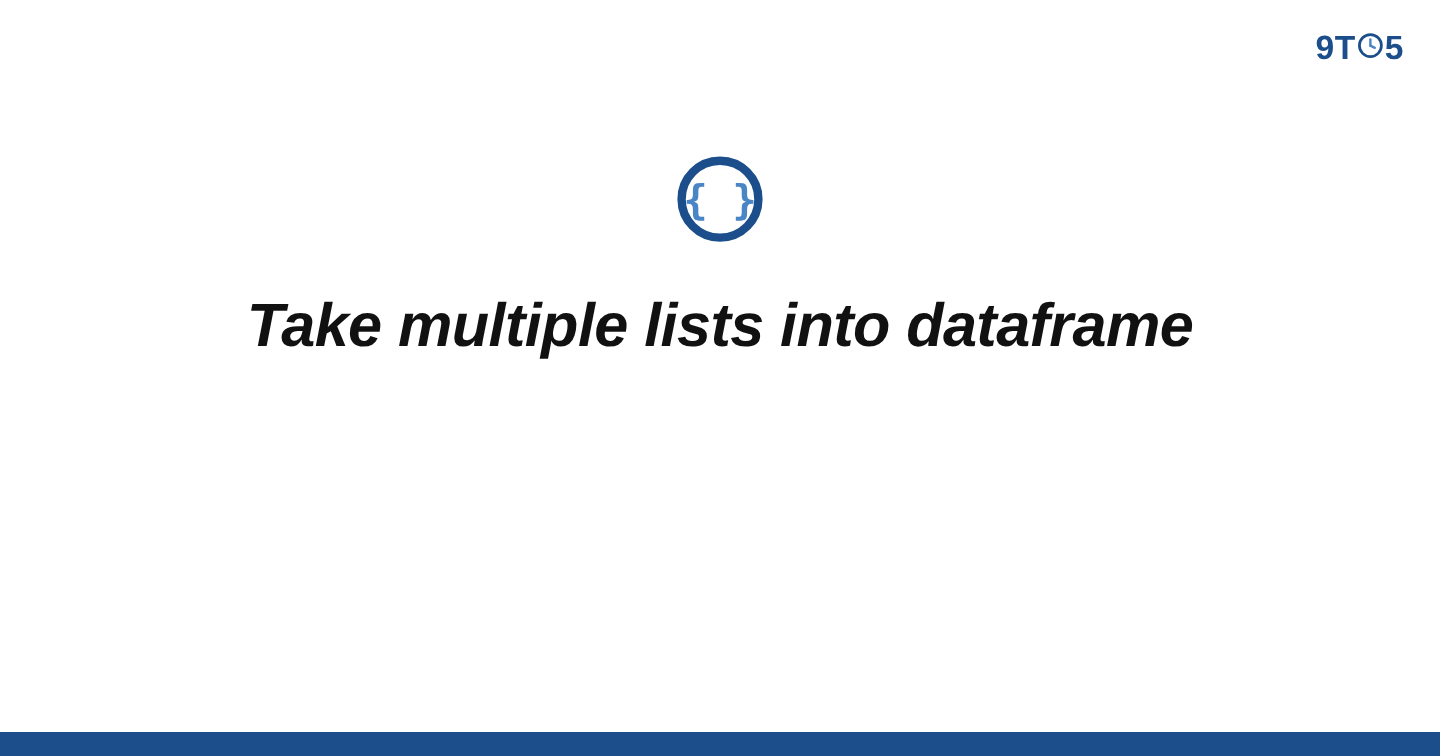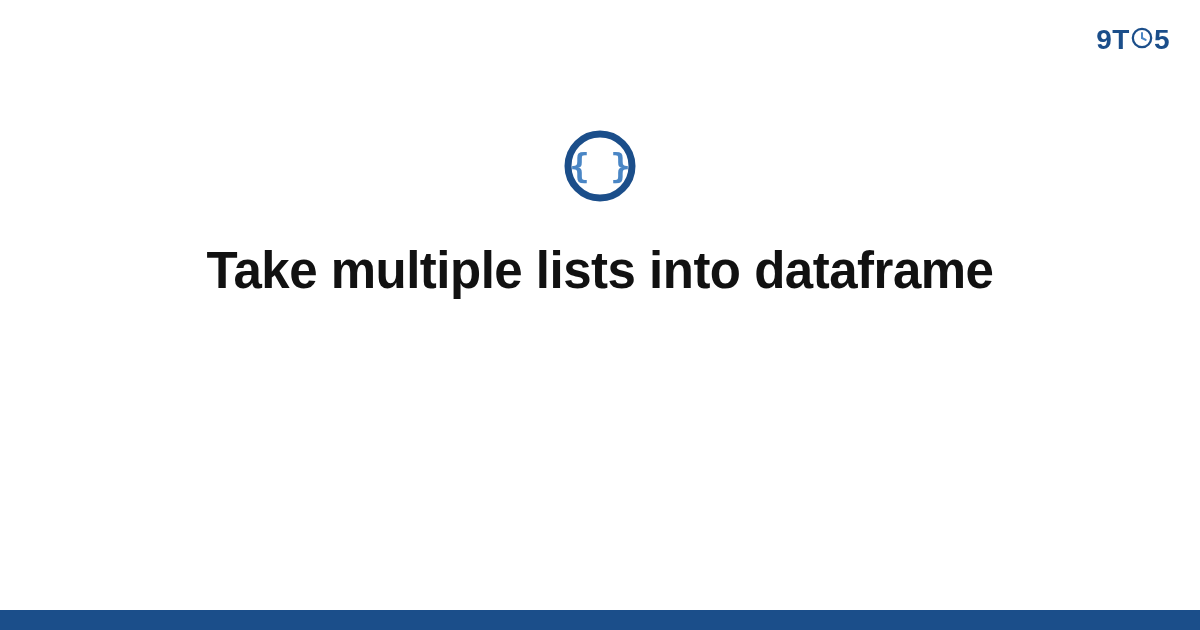--- a/index.html
+++ b/index.html
@@ -63,20 +63,21 @@
       height: 72px;
       margin-bottom: 38px;
     }
     .title {
       font-size: 51px;
       font-weight: 700;
       color: #111111;
       text-align: center;
       line-height: 1.2;
       letter-spacing: -0.5px;
+      font-style: italic;
     }
     .bottom-bar {
       position: absolute;
       bottom: 0;
       left: 0;
       right: 0;
       height: 20px;
       background: #1b4e8a;
     }
   </style>

